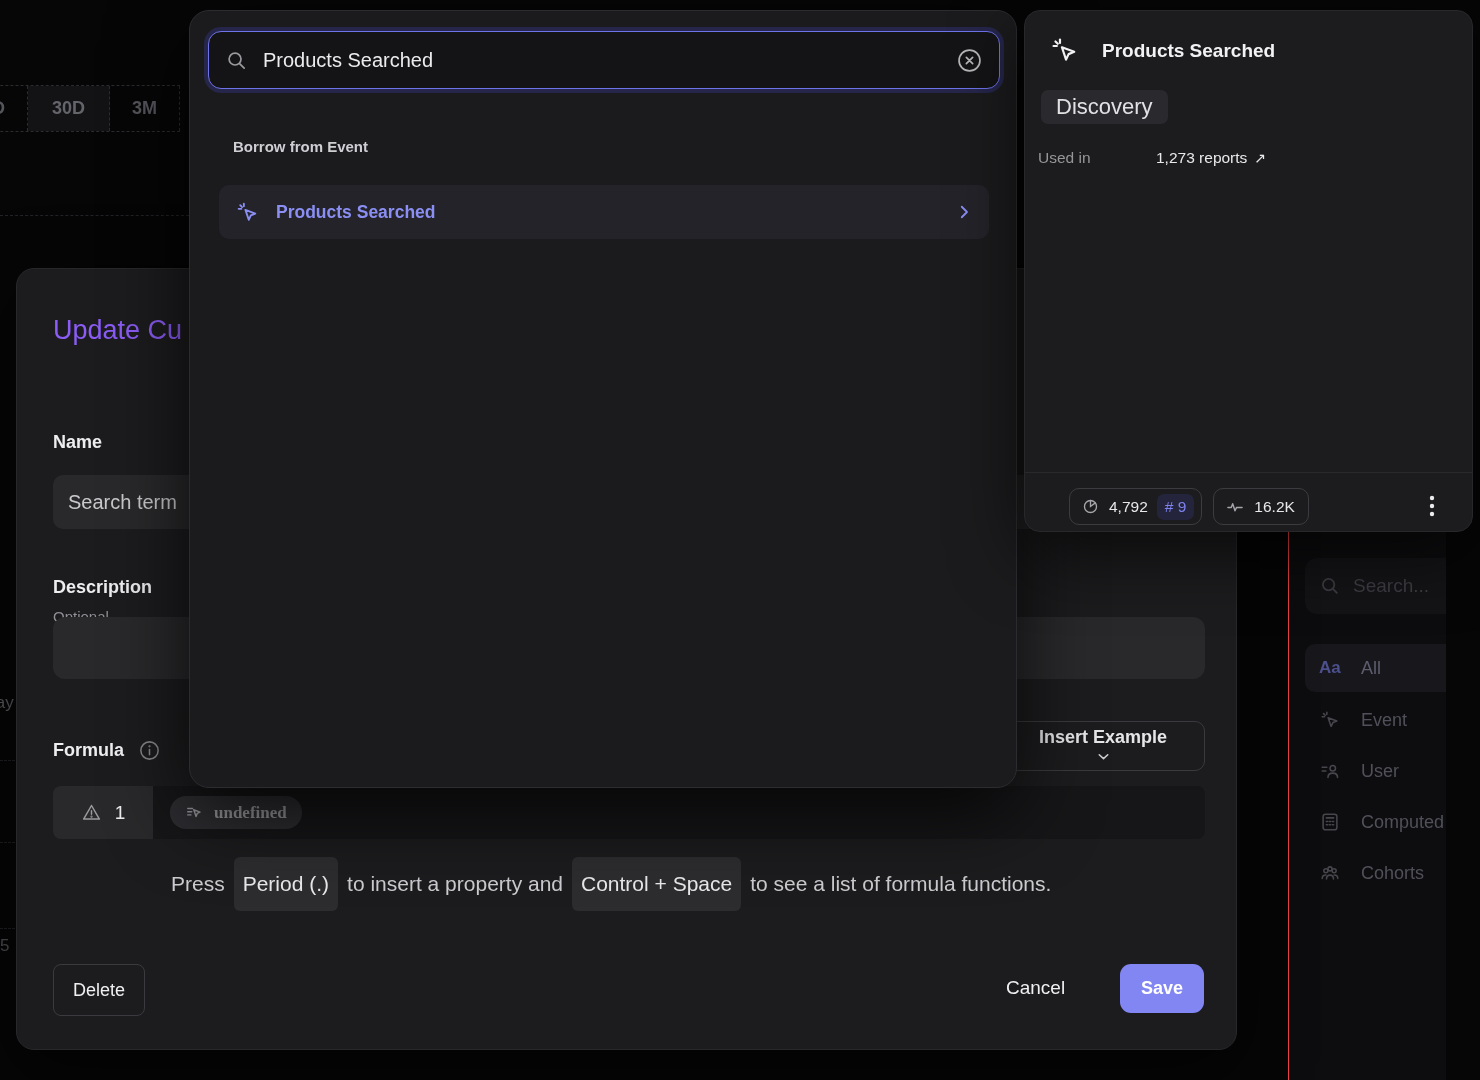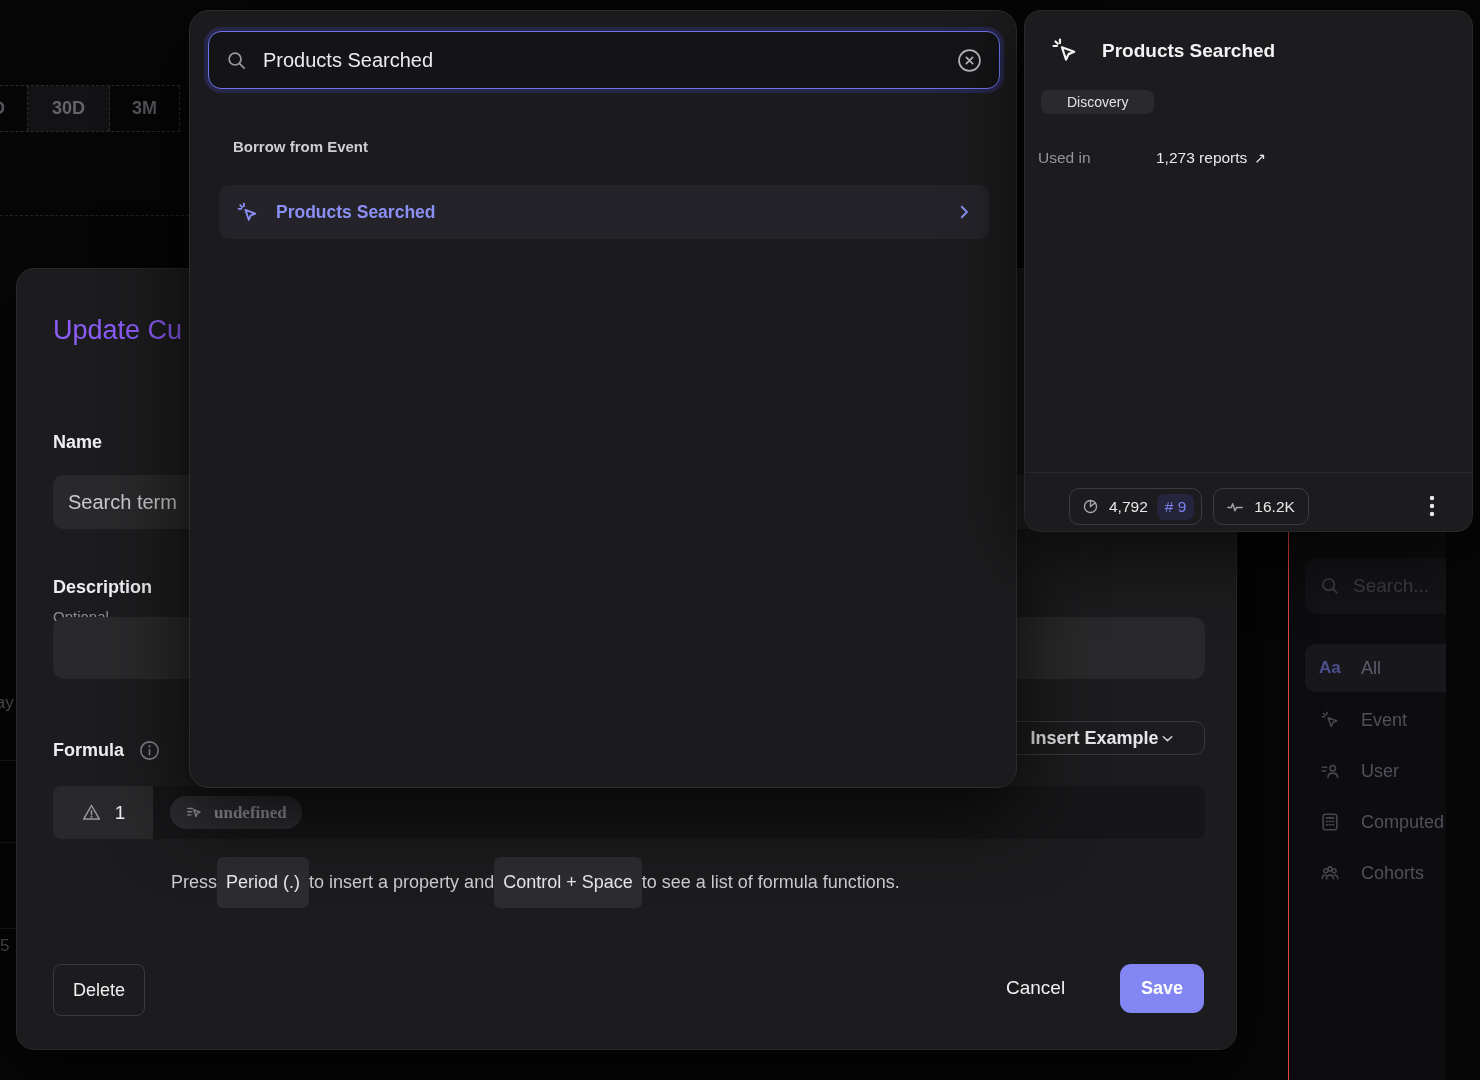--- a/index.html
+++ b/index.html
@@ -45,37 +45,37 @@
   #name-input { left:36px; top:206px; width:1152px; height:54px; background:#29292b;
     border:none; border-radius:10px; outline:none; padding:0 15px; font-size:20px; color:#c9c9cd;
     font-family:inherit; }
   #desc-label { left:36px; top:308px; display:flex; align-items:baseline; gap:10px;flex-direction:column; }
   #desc-optional { font-size:15px; font-weight:400; color:#8f8f94; }
   #desc-textarea { left:36px; top:348px; width:1152px; height:62px; background:#29292b;
     border:none; border-radius:12px; outline:none; resize:none; padding:12px 15px;
     font-size:18px; color:#c9c9cd; font-family:inherit; }
   #formula-label-row { left:36px; top:470px; display:flex; align-items:center; gap:14px; }
   #formula-info-icon { color:#85858a; }
-  #insert-example-btn { left:984px; top:452px; width:204px; height:34px; border:1px solid #3a3a3e;
+  #insert-example-btn { left:984px; top:452px; width:204px; height:50px; border:1px solid #3a3a3e;
     background:transparent; border-radius:10px; display:flex; align-items:center; justify-content:center;
-    font-size:18px; font-weight:600; color:#e6e6e9; cursor:pointer; }
+    font-size:18px; font-weight:600; color:#e6e6e9; cursor:pointer;flex-direction:column; }
   #insert-example-btn svg { color:#cfcfd3; }
   #formula-row { left:36px; top:517px; height:53px; display:flex; }
   #formula-warning { width:100px; height:53px; background:#29292b; border-radius:8px 0 0 8px;
     display:flex; align-items:center; justify-content:center; gap:13px; }
   #formula-warning svg { color:#9b9b9f; }
   #formula-warning span { font-size:19px; color:#ececef; }
   #formula-input { width:1052px; height:53px; background:#161618; border-radius:0 8px 8px 0;
     display:flex; align-items:center; padding:0 17px; cursor:text;font-family:Liberation Serif, serif; }
   #formula-chip { height:33px; background:#2d2d31; border-radius:16px; display:flex;
     align-items:center; gap:10px; padding:0 15px; cursor:pointer; }
   #formula-chip svg { color:#97979c; }
   #formula-chip span { font-size:17px; font-weight:600; color:#98989d; }
-  #formula-hint { left:154px; top:588px; display:flex; align-items:center; 
-    font-size:18px; color:#cdcdd1; white-space:nowrap; }
+  #formula-hint { left:154px; top:588px; display:flex; align-items:center; gap:9px;
+    font-size:21px; color:#cdcdd1; white-space:nowrap; }
   .kbd { background:#2d2d30; border-radius:6px; padding:15px 9px; color:#eaeaed; }
   #delete-btn { left:36px; top:695px; width:92px; height:52px; background:transparent;
     border:1px solid #3b3b3f; border-radius:8px; color:#f0f0f2; font-size:18px;
     font-family:inherit; cursor:pointer; }
   #cancel-btn { left:975px; top:700px; background:transparent; border:none; color:#f0f0f2;
     font-size:19px; font-family:inherit; cursor:pointer; padding:8px 14px; }
   #save-btn { left:1103px; top:695px; width:84px; height:49px; background:#8286f2; border:none;
     border-radius:11px; color:#ffffff; font-size:18px; font-weight:600; font-family:inherit; cursor:pointer; }
 
   
@@ -95,22 +95,22 @@
   #overlay-result-row .evt { color:#8a8ef3; flex:0 0 auto; }
   #overlay-result-label { flex:1; font-size:17.5px; font-weight:700; color:#8b8ff4; }
   #overlay-result-row .chev { color:#8a8ef3; flex:0 0 auto; }
 
   
   #info-panel { left:1024px; top:10px; width:449px; height:522px; background:#1c1c1e;
     border:1px solid #28282b; border-radius:16px; box-shadow:0 20px 70px rgba(0,0,0,.65); }
   #info-header { left:24px; top:24px; display:flex; align-items:center; gap:22px; }
   #info-header svg { color:#f2f2f4; }
   #info-title { font-size:19px; font-weight:700; color:#f2f2f4; }
-  #info-badge { left:16px; top:79px; background:#2a2a2e; border-radius:7px; padding:4px 26px;
-    font-size:14px; color:#e2e2e5; display:inline-block; }
+  #info-badge { left:16px; top:79px; background:#2a2a2e; border-radius:7px; padding:4px 15px;
+    font-size:22px; color:#e2e2e5; display:inline-block; }
   #info-usedin { left:13px; top:138px; display:flex; align-items:center; font-size:15.5px; }
   #usedin-label { color:#96969a; width:118px; }
   #usedin-link { color:#e9e9ec; cursor:pointer; display:flex; gap:7px; align-items:center; }
   #usedin-link .arrow { font-size:14px; }
   #info-footer-divider { left:0; top:461px; width:100%; border-top:1px solid #29292c; }
   #info-footer { left:13px; top:477px; display:flex; align-items:center; gap:11px;padding-left:31px; }
   .stat-pill { height:37px; border:1px solid #3c3c40; border-radius:10px; display:flex;
     align-items:center; gap:9px; padding:0 7px 0 11px; cursor:pointer; background:transparent; }
   .stat-pill svg { color:#a6a6aa; }
   .stat-pill .v { font-size:15.5px; color:#e8e8ea; font-family:inherit; }

